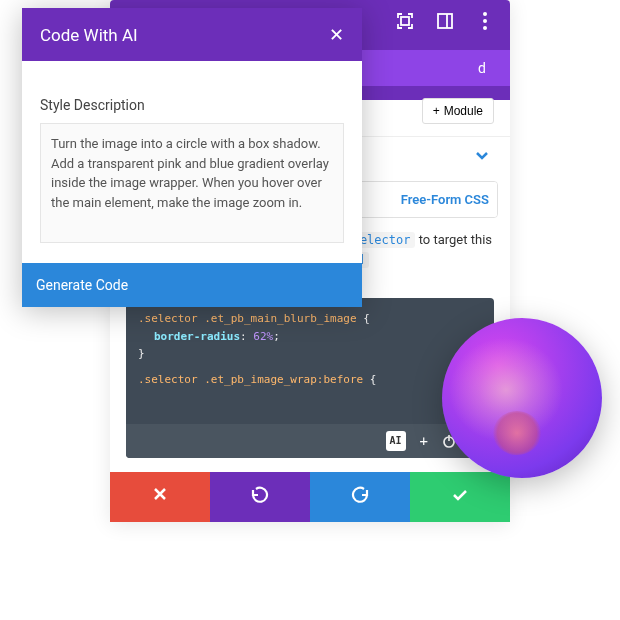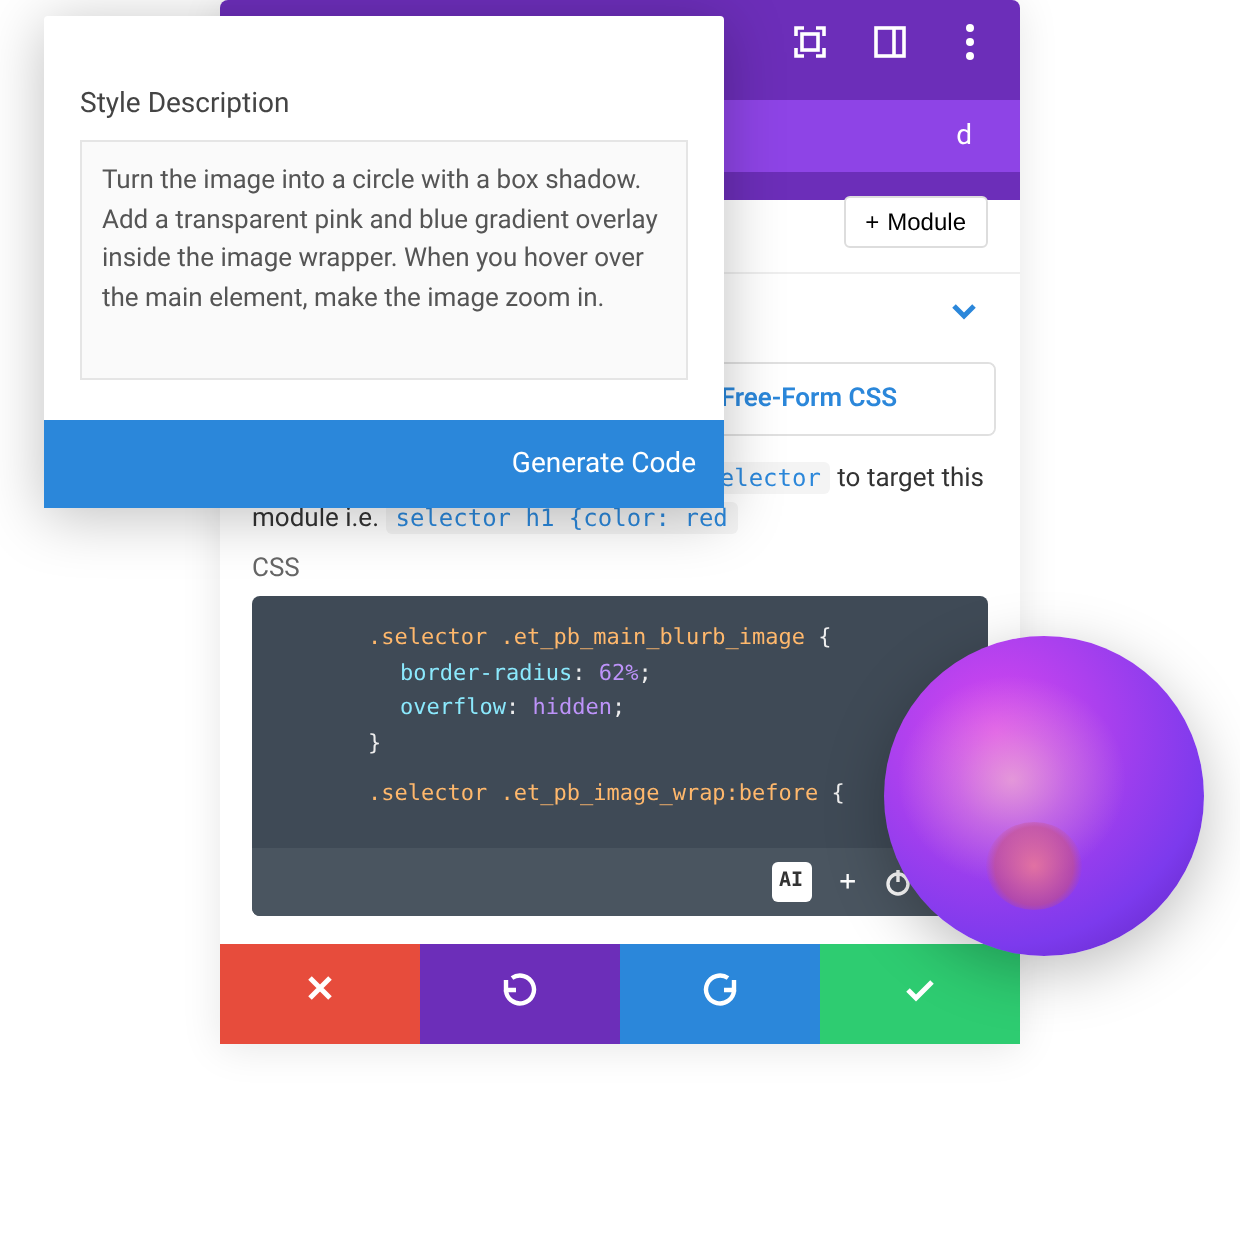--- a/index.html
+++ b/index.html
@@ -17,55 +17,55 @@
 
 .filter-row { display: flex; justify-content: flex-end; padding: 12px 16px; border-bottom: 1px solid #eee; }
 .filter-btn { border: 1px solid #ddd; background: #fff; padding: 5px 10px; font-size: 12px; border-radius: 3px; cursor: pointer; display: flex; align-items: center; gap: 4px; }
 
 .collapse-row { display: flex; justify-content: flex-end; padding: 10px 20px; }
 .chevron { color: #2b87da; font-size: 16px; cursor: pointer; }
 
 .tabs { display: flex; margin: 4px 12px 0; border: 1px solid #e0e0e0; border-radius: 4px; overflow: hidden; }
 .tab { flex: 1; text-align: center; padding: 10px 8px; font-size: 13px; cursor: pointer; }
 .tab.inactive { color: #999; background: #fafafa; }
-.tab.active { color: #2b87da; font-weight: 600; background: #fff; border-left: 4px solid #be185d; }
+.tab.active { color: #2b87da; font-weight: 600; background: #fff; border-left: 4px solid #be185d; text-align: right; }
 
 .hint { padding: 12px 16px 8px; font-size: 13px; color: #333; line-height: 1.5; }
 .hint code { background: #f4f4f4; color: #2b87da; padding: 1px 5px; border-radius: 3px; font-family: monospace; font-size: 12px; }
 
 .css-label { padding: 0 16px 6px; font-size: 13px; color: #666; }
 
 .code-box { margin: 0 16px; background: #3f4a56; border-radius: 4px; padding: 12px; font-family: Menlo, Consolas, monospace; font-size: 11px; line-height: 1.6; color: #eee; position: relative; height: 160px; overflow: hidden; }
 .code-box .sel { color: #ffb86c; }
-.code-box .prop { color: #8be9fd; }
+.code-box .prop { color: #8be9fd; font-weight: bold; }
 .code-box .num { color: #bd93f9; }
 .code-box .fn { color: #f8f8f2; }
 .code-box .paren { color: #50fa7b; }
 .code-box .circ { display:inline-block; width:9px; height:9px; border:1.5px solid #fff; border-radius:50%; vertical-align:middle; margin:0 2px; }
-.code-line { padding-left: 0; margin-left: 46px; }
+.code-line { padding-left: 0; }
 .indent { padding-left: 16px; }
 
 .code-toolbar { position: absolute; bottom: 0; left: 0; right: 0; background: #4a5560; display: flex; justify-content: flex-end; align-items: center; padding: 6px 10px; gap: 14px; }
 .tb-icon { color: #fff; font-size: 14px; cursor: pointer; display: flex; }
 .ai-badge { background: #fff; color: #333; font-weight: 700; font-size: 10px; padding: 2px 4px; border-radius: 3px; }
 
 .action-bar { display: flex; margin-top: 14px; }
 .act-btn { flex: 1; padding: 14px 0; text-align: center; color: #fff; font-size: 16px; cursor: pointer; }
 .act-red { background: #e74c3c; }
 .act-purple { background: #6c2eb9; }
 .act-blue { background: #2b87da; }
 .act-green { background: #2ecc71; }
 
 .ai-modal { position: absolute; left: 22px; top: 8px; width: 340px; background: #fff; box-shadow: 0 4px 30px rgba(0,0,0,0.25); border-radius: 2px; z-index: 10; }
 .ai-header { background: #6c2eb9; color: #fff; padding: 16px 18px; display: flex; justify-content: space-between; align-items: center; font-size: 17px; }
 .close-x { cursor: pointer; font-size: 18px; }
 .ai-body { padding: 14px 18px 16px; }
 .ai-label { font-size: 14px; color: #444; margin-bottom: 10px; margin-top: 22px; }
 .ai-textarea { width: 100%; border: 1px solid #e5e5e5; background: #fafafa; padding: 10px; font-size: 13px; color: #555; line-height: 1.5; resize: none; height: 120px; font-family: inherit; }
-.gen-btn { background: #2b87da; color: #fff; text-align: right; padding: 14px; font-size: 14px; cursor: pointer; }
+.gen-btn { background: #2b87da; color: #fff; text-align: left; padding: 14px; font-size: 14px; cursor: pointer; }
 
 .circle-img { position: absolute; right: 18px; top: 318px; width: 160px; height: 160px; border-radius: 50%; background: radial-gradient(circle at 35% 30%, #d946ef, #7c3aed 70%, #5b21b6); box-shadow: 0 8px 30px rgba(0,0,0,0.25); z-index: 5; overflow: hidden; }
 .circle-img::before { content:""; position:absolute; inset:0; background: radial-gradient(ellipse at 40% 45%, rgba(255,220,200,0.55) 0%, rgba(255,220,200,0.25) 20%, transparent 42%); }
 .circle-img::after { content:""; position:absolute; left:32%; top:58%; width:48px; height:44px; background: radial-gradient(circle, rgba(236,120,150,0.85), rgba(200,80,130,0.6) 60%, transparent 75%); border-radius:50%; }
 </style>
 </head>
 <body>
 
 <div class="main-panel">
   <div class="header-bar">
@@ -116,21 +116,20 @@
 
   <div class="hint">
     <span>Write free-form css using the keyword </span><code>selector</code><span> to target this module i.e. </span><code>selector h1 {color: red</code>
   </div>
 
   <div class="css-label">CSS</div>
 
   <div class="code-box">
     <div class="code-line"><span class="sel">.selector .et_pb_main_blurb_image</span><span> {</span></div>
     <div class="code-line indent"><span class="prop">border-radius</span>: <span class="num">62%</span>;</div>
-    <div class="code-line indent"><span class="prop">overflow</span>: <span class="num">hidden</span>;</div>
     <div class="code-line"><span>}</span></div>
     <div class="code-line" style="height:8px"></div>
     <div class="code-line"><span class="sel">.selector .et_pb_image_wrap:before</span><span> {</span></div>
 
     <div class="code-toolbar">
       <span class="tb-icon">
           <span class="ai-badge">AI</span>
         </span>
       <span class="tb-icon">+</span>
       <span class="tb-icon">
@@ -167,20 +166,24 @@
     </div>
     <div class="act-btn act-green">
       <svg width="18" height="18" viewBox="0 0 18 18" fill="none" stroke="#fff" stroke-width="2.5">
           <path d="M3 9l4 4 8-8"></path>
         </svg>
     </div>
   </div>
 </div>
 
 <div class="ai-modal">
+  <div class="ai-header">
+    <span>Code With AI</span>
+    <span class="close-x">✕</span>
+  </div>
   <div class="ai-body">
     <div class="ai-label">Style Description</div>
     <textarea class="ai-textarea" style="">Turn the image into a circle with a box shadow. Add a transparent pink and blue gradient overlay inside the image wrapper. When you hover over the main element, make the image zoom in.</textarea>
   </div>
   <div class="gen-btn">Generate Code</div>
 </div>
 
 <div class="circle-img"></div>
 
 </body></html>

